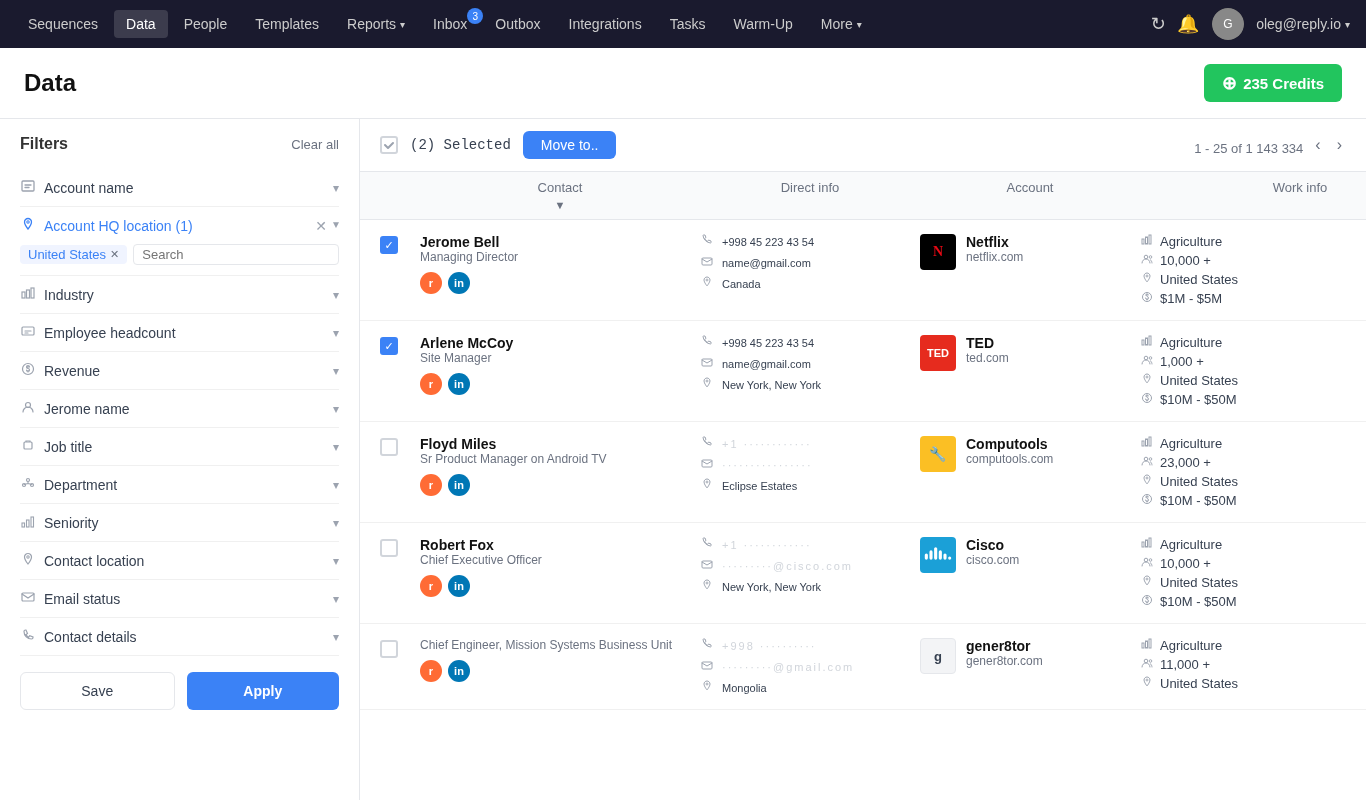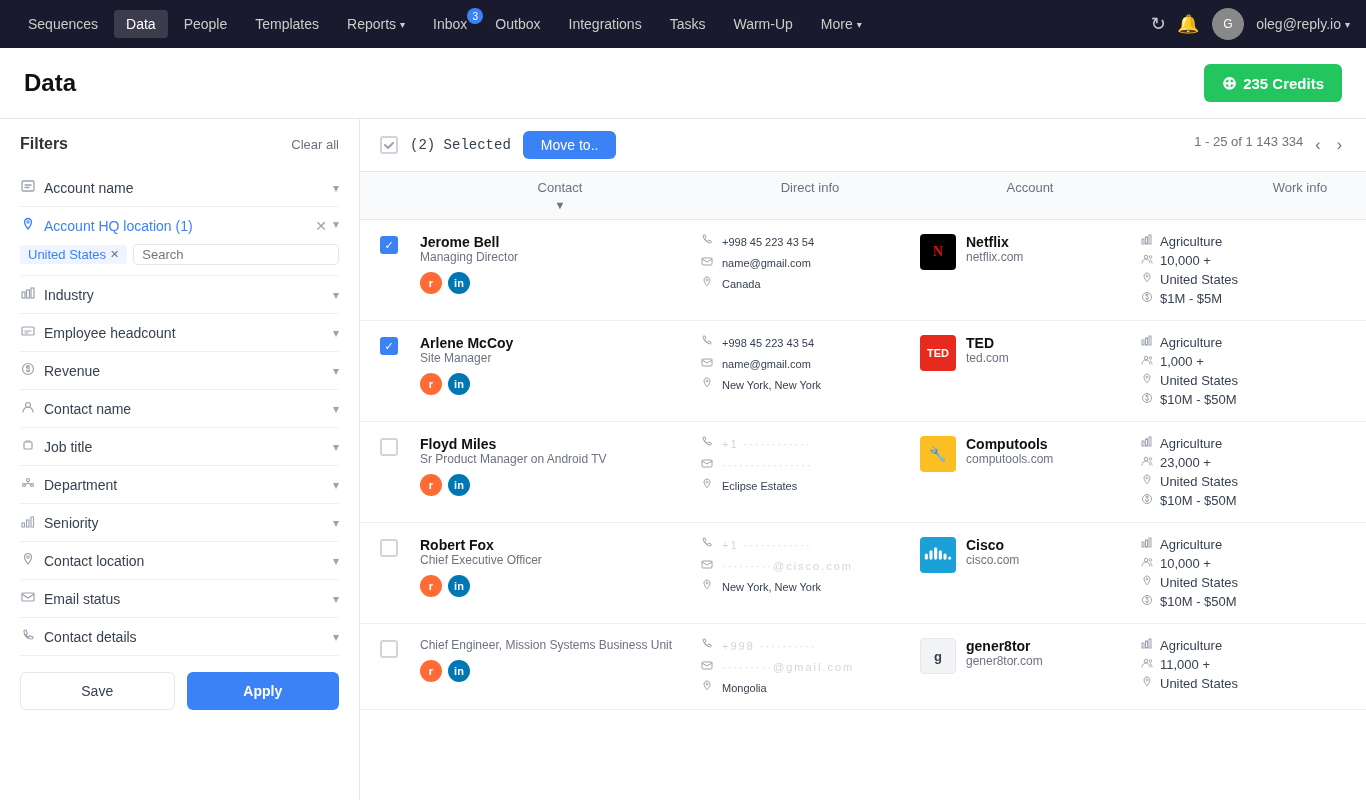--- a/index.html
+++ b/index.html
@@ -52,21 +52,21 @@
     .btn-apply { flex: 1; background: #3b82f6; color: #fff; border: none; border-radius: 6px; padding: 10px; font-size: 14px; cursor: pointer; font-weight: 600; }
 
     
     .content { flex: 1; overflow-y: auto; padding: 0; }
 
     
     .toolbar { display: flex; align-items: center; padding: 12px 20px; border-bottom: 1px solid #e5e7eb; gap: 12px; }
     .checkbox-select { width: 18px; height: 18px; border: 2px solid #d1d5db; border-radius: 3px; cursor: pointer; display: flex; align-items: center; justify-content: center; }
     .selected-label { font-size: 14px; color: #374151; font-family: Liberation Mono, monospace; }
     .move-to-btn { background: #3b82f6; color: #fff; border: none; border-radius: 6px; padding: 6px 18px; font-size: 14px; cursor: pointer; }
-    .pagination { margin-left: auto; display: flex; align-items: flex-start; gap: 8px; color: #6b7280; font-size: 13px; }
+    .pagination { margin-left: auto; display: flex; align-items: flex-end; gap: 8px; color: #6b7280; font-size: 13px; }
     .page-arrow { cursor: pointer; color: #6b7280; font-size: 16px; padding: 2px 4px; }
 
     
     .table-header { display: grid; grid-template-columns: 40px 280px 220px 220px 320px; padding: 8px 20px; border-bottom: 1px solid #e5e7eb; background: #f9fafb; }
     .col-header { font-size: 13px; color: #6b7280; font-weight: 500; display: flex; align-items: center; gap: 4px; flex-direction: column; }
     .sort-icon { font-size: 11px; }
 
     
     .contact-row { display: grid; grid-template-columns: 40px 280px 220px 220px 320px; padding: 14px 20px; border-bottom: 1px solid #f0f0f0; align-items: start; }
 
@@ -246,21 +246,21 @@
 
     <div class="filter-item">
       <div class="filter-row">
         <div class="filter-row-left">
           <span class="filter-icon">
             <svg width="14" height="14" viewBox="0 0 14 14" fill="none">
                 <circle cx="7" cy="5" r="2.5" stroke="#9ca3af" stroke-width="1.2"></circle>
                 <path d="M2 12c0-2.76 2.24-5 5-5s5 2.24 5 5" stroke="#9ca3af" stroke-width="1.2" stroke-linecap="round"></path>
               </svg>
           </span>
-          <span>Contact name</span>
+          <span>Jerome name</span>
         </div>
         <span class="chevron">▾</span>
       </div>
     </div>
 
     <div class="filter-item">
       <div class="filter-row">
         <div class="filter-row-left">
           <span class="filter-icon">
             <svg width="14" height="14" viewBox="0 0 14 14" fill="none">

